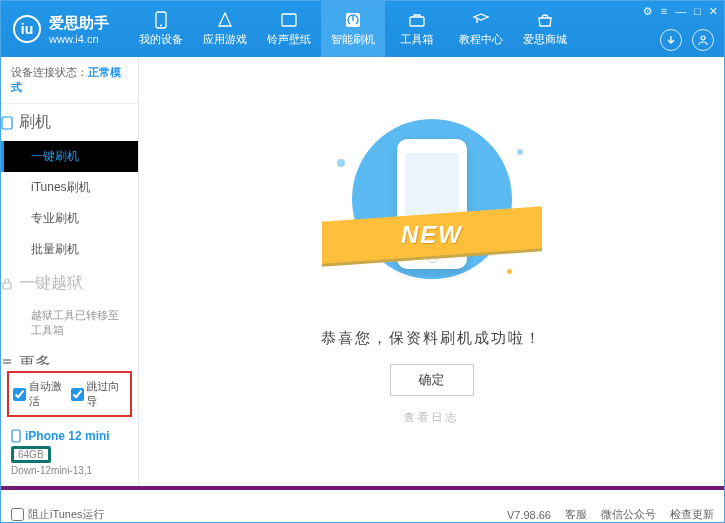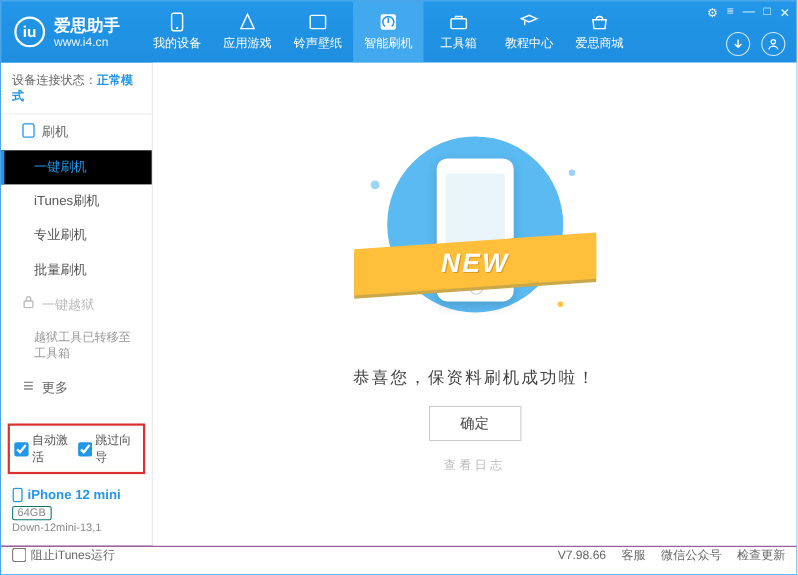--- a/index.html
+++ b/index.html
@@ -18,49 +18,49 @@
 .win-controls { position: absolute; right: 6px; top: 4px; display: flex; gap: 8px; font-size: 11px; }
 .win-controls span { cursor: pointer; opacity: .9; }
 .right-circles { position: absolute; right: 10px; bottom: 6px; display: flex; gap: 10px; }
 .circ-btn { width: 22px; height: 22px; border: 1.5px solid rgba(255,255,255,.8); border-radius: 50%; display: flex; align-items: center; justify-content: center; cursor: pointer; }
 
 .body { flex: 1; display: flex; min-height: 0; }
 .sidebar { width: 138px; border-right: 1px solid #e6e6e6; display: flex; flex-direction: column; background: #fff; }
 .conn-status { padding: 8px 10px; font-size: 11px; color: #666; border-bottom: 1px solid #eee; }
 .conn-status .mode { color: #2296e8; font-weight: bold; }
 .side-scroll { flex: 1; overflow-y: auto; }
-.side-group { padding: 8px 19px; color: #666; display: flex; align-items: flex-start; gap: 6px; font-size: 12px; }
+.side-group { padding: 8px 0; color: #666; display: flex; align-items: center; gap: 6px; font-size: 16px; }
 .side-group.locked { color: #bbb; }
 .side-item { padding: 7px 12px 7px 30px; cursor: pointer; font-size: 12px; color: #555; }
 .side-item.active { background: #000000; color: #2296e8; border-left: 3px solid #2296e8; padding-left: 27px; }
 .side-note { padding: 6px 12px 6px 30px; font-size: 11px; color: #999; line-height: 1.4; }
 
 .checkbox-row { border: 2px solid #d93030; margin: 6px; padding: 6px 4px; display: flex; gap: 2px; }
 .chk { display: flex; align-items: center; gap: 3px; font-size: 11px; color: #555; cursor: pointer; }
 .chk input { accent-color: #2296e8; }
 
 .device-box { padding: 6px 10px 10px; }
 .device-name { color: #2296e8; font-weight: bold; font-size: 12px; display: flex; align-items: center; gap: 4px; }
-.device-cap { display: inline-block; border: 1px solid #0f766e; border-radius: 2px; padding: 0 4px; font-size: 10px; color: #888; margin-top: 3px; }
+.device-cap { display: inline-block; border: 3px solid #0f766e; border-radius: 2px; padding: 0 4px; font-size: 10px; color: #888; margin-top: 3px; }
 .device-fw { font-size: 10px; color: #888; margin-top: 2px; }
 
 .main { flex: 1; background: #fff; display: flex; flex-direction: column; align-items: center; justify-content: center; position: relative; }
 .illus { position: relative; width: 200px; height: 180px; }
 .circle-bg { position: absolute; left: 20px; top: 0; width: 160px; height: 160px; background: #5bbaf2; border-radius: 50%; }
 .phone { position: absolute; left: 65px; top: 20px; width: 70px; height: 130px; background: #fff; border-radius: 10px; box-shadow: 0 4px 10px rgba(0,0,0,.15); }
 .phone::before { content: ""; position: absolute; left: 8px; top: 14px; right: 8px; bottom: 18px; background: #eaf4fb; border-radius: 2px; }
 .phone::after { content: ""; position: absolute; left: 50%; bottom: 6px; width: 10px; height: 10px; margin-left: -5px; border: 1px solid #ccc; border-radius: 50%; }
 .ribbon { position: absolute; left: -10px; top: 95px; width: 220px; height: 42px; background: #ffbf3a; transform: skewY(-4deg); display: flex; align-items: center; justify-content: center; box-shadow: 0 3px 0 #caa849; }
 .ribbon-text { font-size: 24px; font-weight: 900; font-style: italic; color: #fff; letter-spacing: 2px; text-shadow: 1px 1px 0 #e09a1e; transform: skewY(4deg); }
 .dot { position: absolute; border-radius: 50%; background: #9bd4f5; }
 .congrats { margin-top: 30px; font-size: 15px; color: #444; letter-spacing: 2px; }
 .ok-btn { margin-top: 16px; padding: 6px 28px; border: 1px solid #ccc; background: #fff; font-size: 13px; color: #444; cursor: pointer; }
 .log-link { margin-top: 14px; color: #bbb; font-size: 11px; cursor: pointer; letter-spacing: 3px; }
 
-.statusbar { height: 26px; border-top: 1px solid #701a75; display: flex; align-items: flex-start; padding: 0 10px; font-size: 11px; color: #666; }
+.statusbar { height: 36px; border-top: 4px solid #701a75; display: flex; align-items: flex-end; padding: 0 10px; font-size: 11px; color: #666; }
 .statusbar .left { display: flex; align-items: center; gap: 4px; }
 .statusbar .spacer { flex: 1; }
 .statusbar .right { display: flex; align-items: center; gap: 14px; }
 .statusbar .right span { cursor: pointer; }
 
 svg { display: block; }
 </style>
 </head>
 <body>
 

